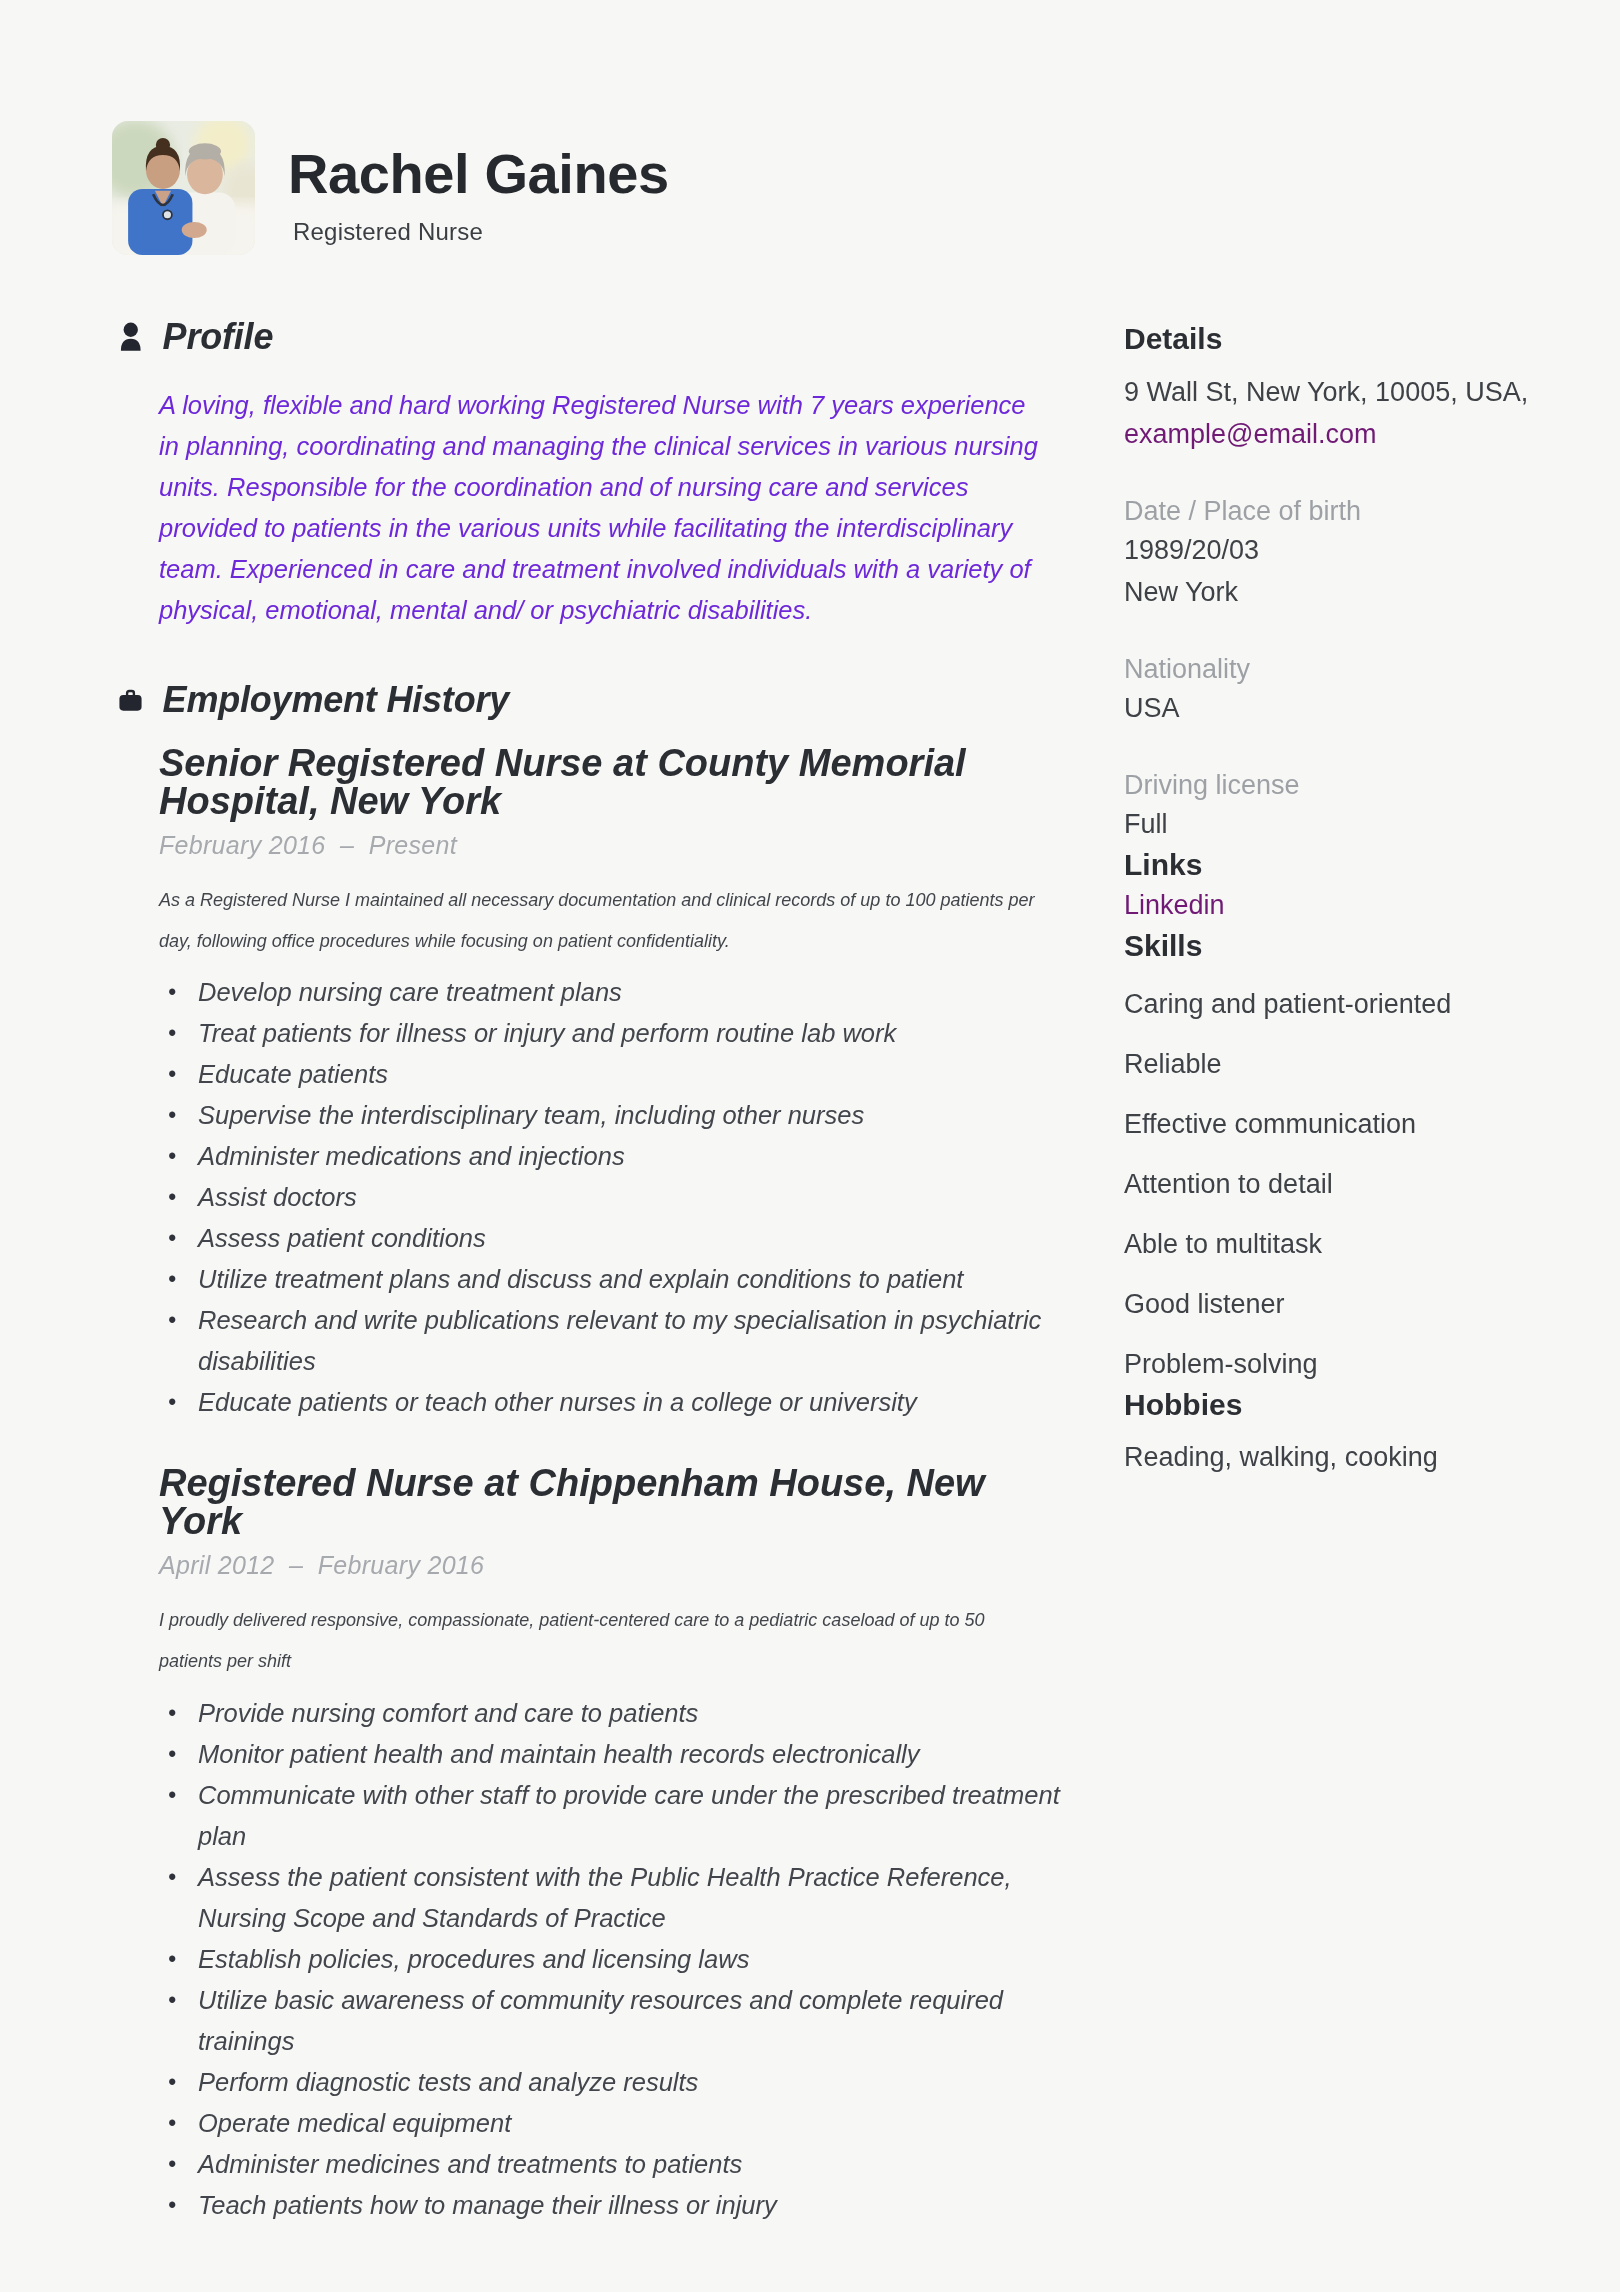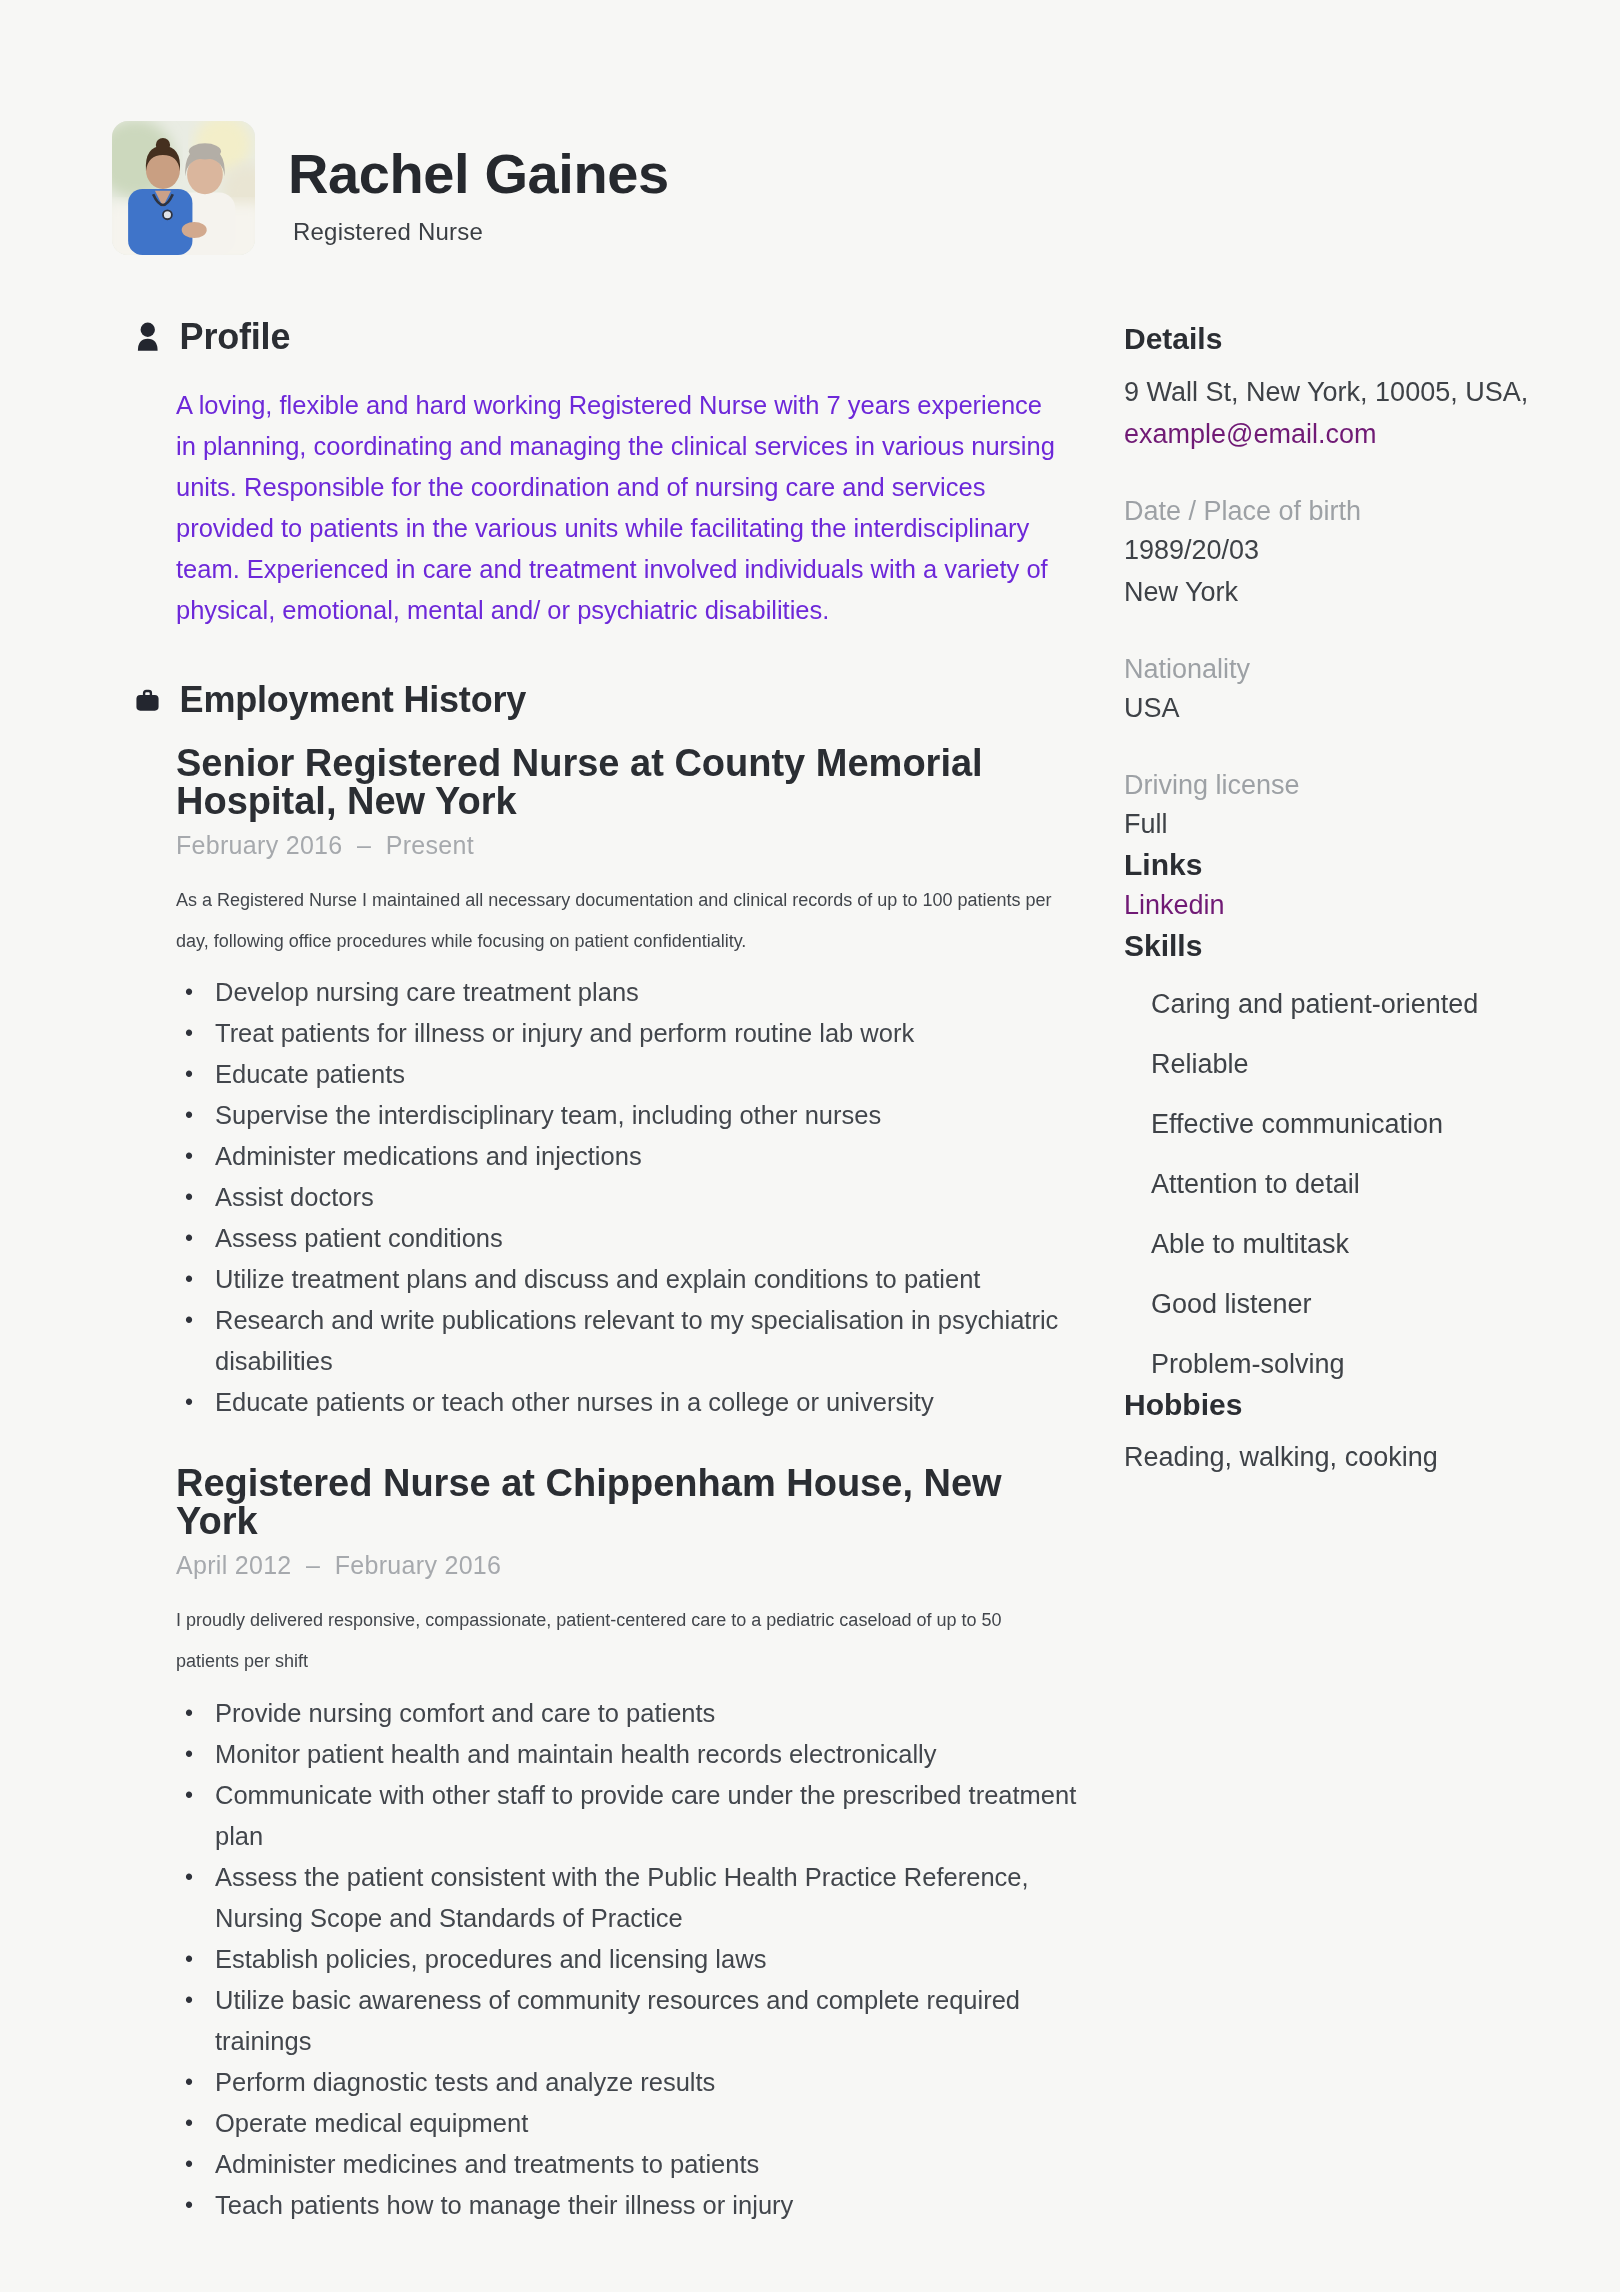--- a/index.html
+++ b/index.html
@@ -21,21 +21,21 @@
   .name {
     position:absolute; left:288px; top:143px;
     font-size:56px; font-weight:700; color:#26292e; letter-spacing:-0.4px;
     line-height:1.1; white-space:nowrap;
   }
   .subtitle {
     position:absolute; left:293px; top:218px;
     font-size:24px; color:#3a3e43; letter-spacing:0.2px;
   }
   
-  .left-col { position:absolute; left:136px; top:315px; width:945px; }
+  .left-col { position:absolute; left:119px; top:315px; width:945px;font-style:italic; }
   .section-head { display:flex; align-items:center; gap:20.6px; }
   .section-head .sicon { width:23px; display:flex; justify-content:center; flex:0 0 23px; }
   .section-head h2 { font-size:36px; font-weight:700; color:#2b2e33; line-height:43px; letter-spacing:-0.2px; }
   .emp-head { margin-top:47px; }
   .para {
     margin:27px 0 0 40px; width:887px;
     font-size:25.5px; line-height:41px; color:#6d28d9;
   }
   .job { margin-left:40px; }
   .job-title { margin-top:23px; font-size:38px; font-weight:700; color:#2b2e33; line-height:38px; }
@@ -49,21 +49,21 @@
   
   .right-col { position:absolute; left:1124px; top:319px; width:430px; }
   .r-head { font-size:30px; font-weight:700; color:#2b2e33; line-height:39px; }
   .r-text { font-size:27px; line-height:42px; color:#3e4247; }
   .r-label { font-size:27px; line-height:36px; color:#9da1a5; }
   .mt-sm { margin-top:12.5px; }
   .mt-md { margin-top:38px; }
   .mt-lg { }
   a.link, .link { color:#701a75; text-decoration:none; cursor:pointer; }
   .skill-item { font-size:27px; line-height:42px; color:#3e4247; margin-top:18px; }
-  .skills-wrap { margin-top:3.6px;margin-left:27px; }
+  .skills-wrap { margin-top:3.6px; }
 </style>
 </head>
 <body>
 
 <div>
 
   <div class="photo">
     <svg viewBox="0 0 160 150">
       <defs>
           <filter id="blur1">

